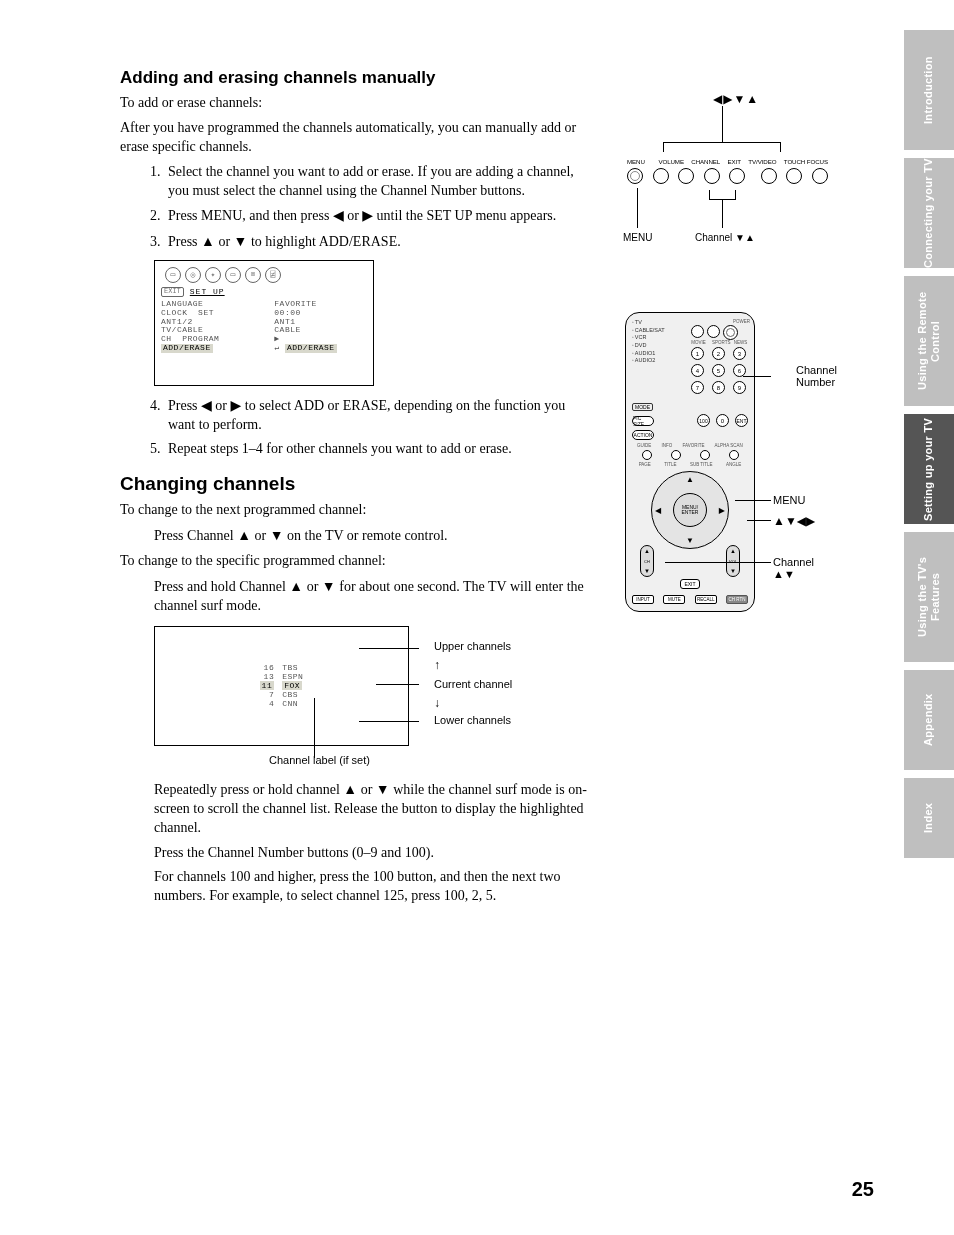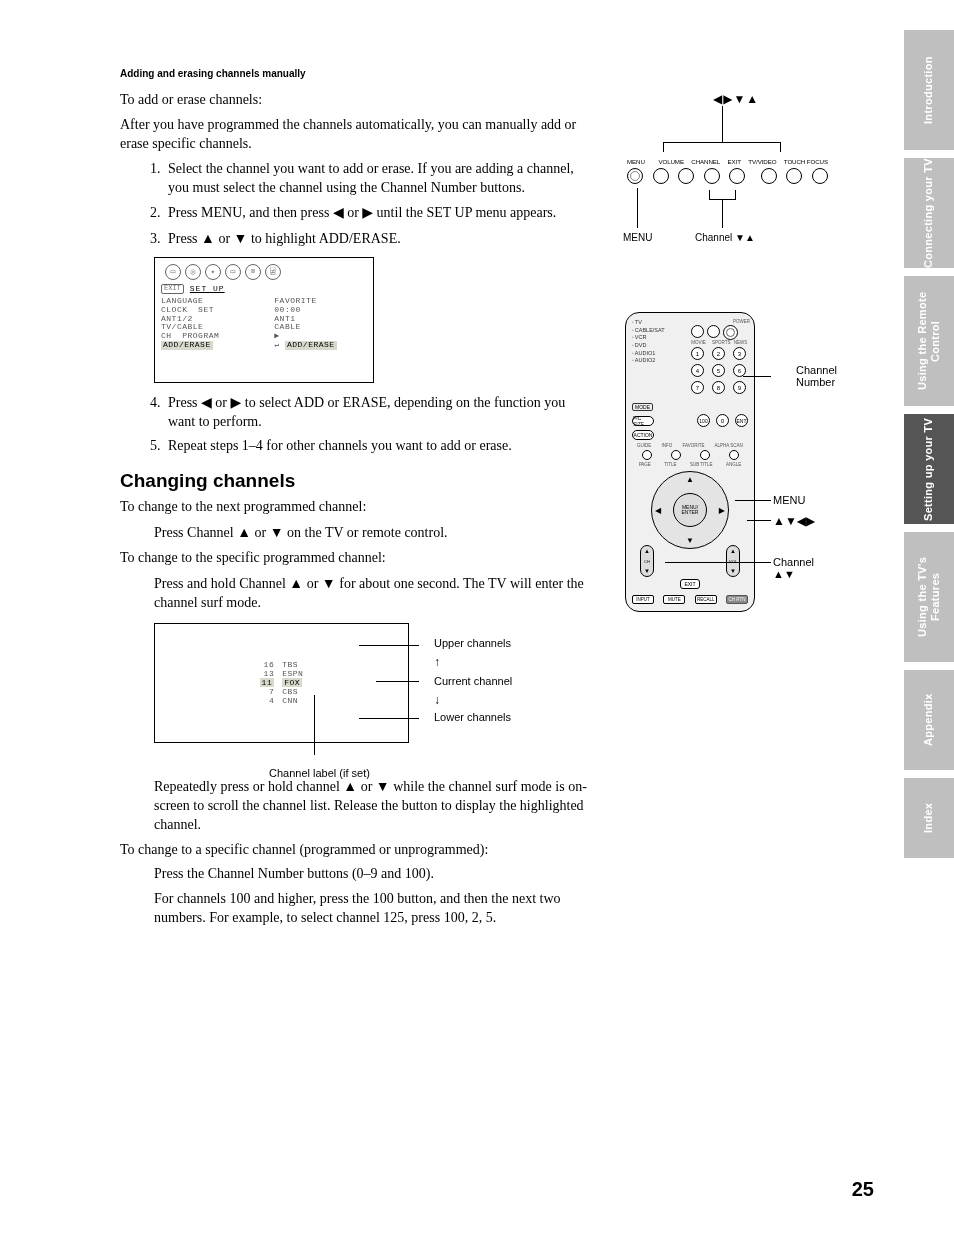--- a/index.html
+++ b/index.html
@@ -51,22 +51,22 @@
     justify-content: center;
     text-align: center;
     line-height: 1.2;
     margin-bottom: 8px;
     letter-spacing: 0.3px;
   }
   .tab.active { background: #555; }
   h3.bold-heading {
     font-family: Arial, Helvetica, sans-serif;
     font-weight: bold;
-    font-size: 10px;
-    margin-bottom: 12px;
+    font-size: 17px;
+    margin-bottom: 6px;
   }
   h2.section-heading {
     font-family: Arial, Helvetica, sans-serif;
     font-weight: bold;
     font-size: 19px;
     margin: 14px 0 6px 0;
   }
   p { margin-bottom: 6px; line-height: 1.35; }
   ol { margin-left: 44px; margin-bottom: 8px; }
   ol li { margin-bottom: 6px; line-height: 1.35; padding-left: 4px; }
@@ -327,27 +327,26 @@
       </div>
       <div class="surf-lead1"></div>
       <div class="surf-lead2"></div>
       <div class="surf-lead3"></div>
       <div class="surf-lead4"></div>
       <div class="surf-lbl" style="left:270px; top:14px;">Upper channels</div>
       <div class="surf-lbl surf-arrow" style="left:270px; top:32px;">↑</div>
       <div class="surf-lbl" style="left:270px; top:52px;">Current channel</div>
       <div class="surf-lbl surf-arrow" style="left:270px; top:70px;">↓</div>
       <div class="surf-lbl" style="left:270px; top:88px;">Lower channels</div>
-      <div class="surf-lbl" style="left:105px; top:144px;">Channel label (if set)</div>
+      <div class="surf-lbl" style="left:105px; top:128px;">Channel label (if set)</div>
     </div>
 
     <p class="indent">
       <span>Repeatedly press or hold channel </span><span class="arrow">▲</span><span> or </span><span class="arrow">▼</span><span> while the channel surf mode is on-screen to scroll the channel list. Release the button to display the highlighted channel.</span>
     </p>
-    <p>To change to a specific channel (programmed or unprogrammed):</p>
     <p class="indent">Press the Channel Number buttons (0–9 and 100).</p>
     <p class="indent">For channels 100 and higher, press the 100 button, and then the next two numbers. For example, to select channel 125, press 100, 2, 5.</p>
   </div>
 
   <div class="right-col">
 
     <div class="tv-panel">
       <div class="tv-arrows-top">◀▶▼▲</div>
       <div class="tv-line-top"></div>
       <div class="tv-brace-top"></div>

